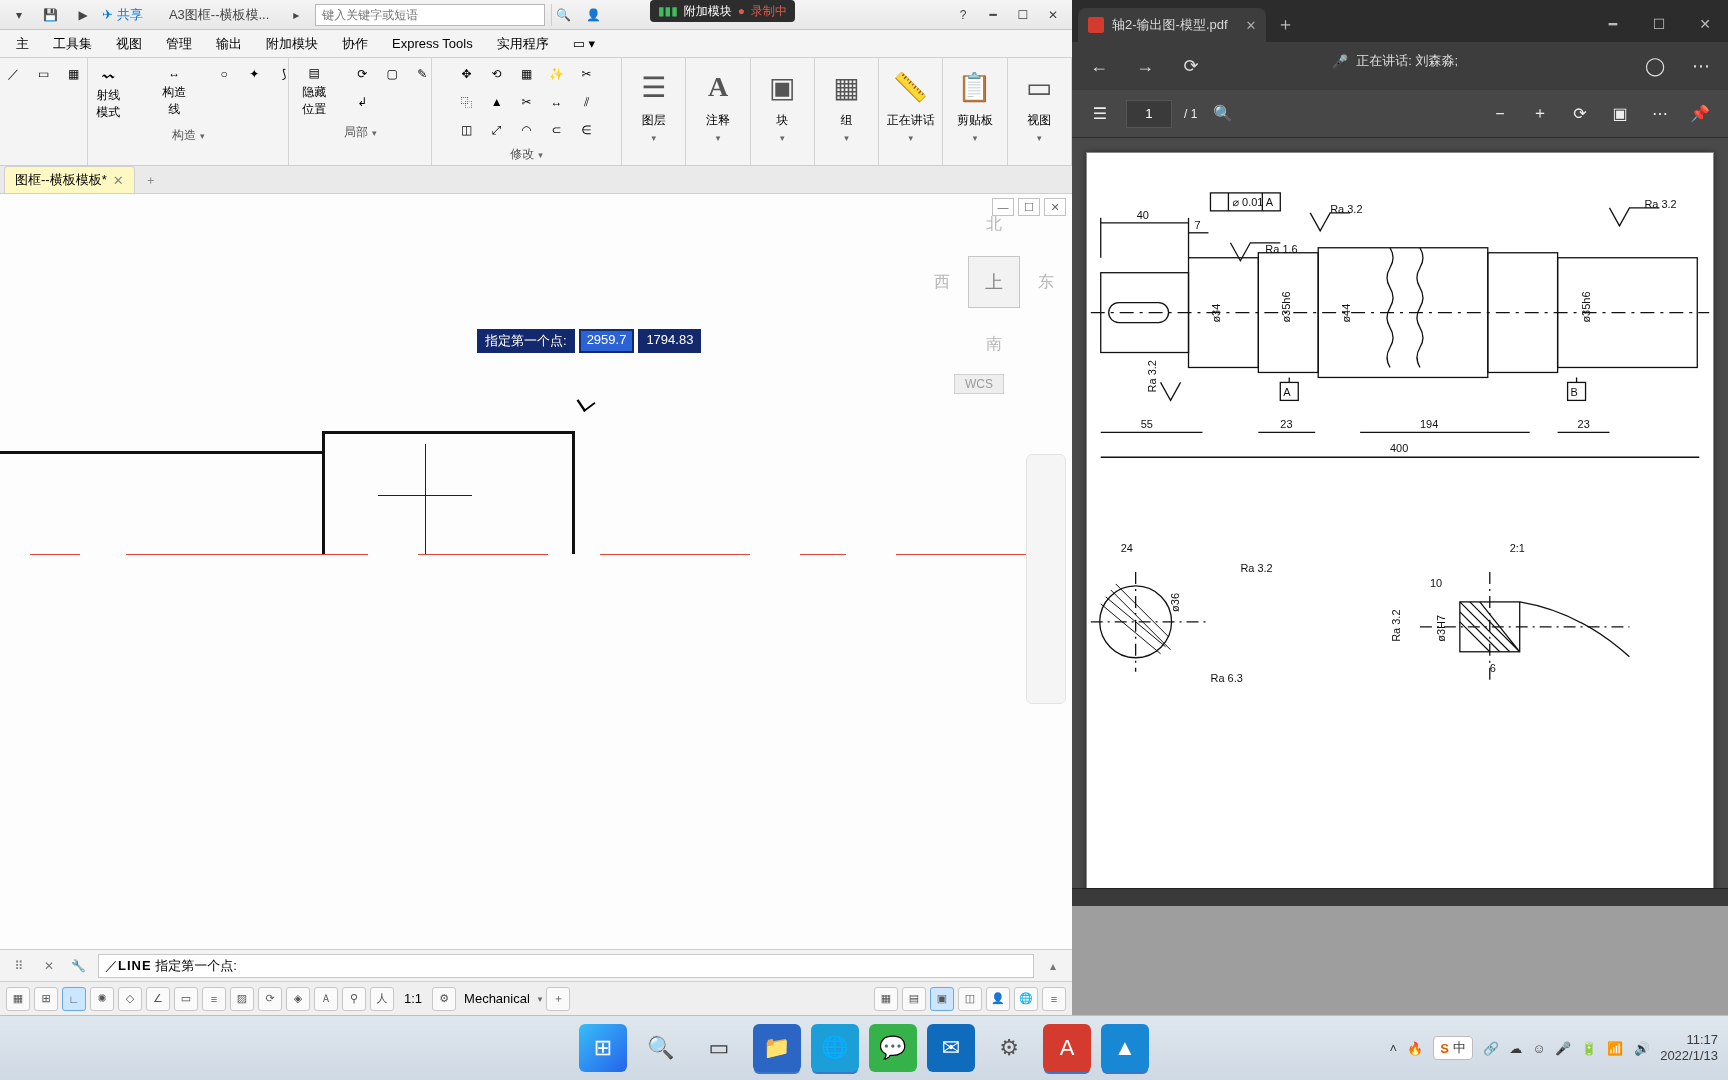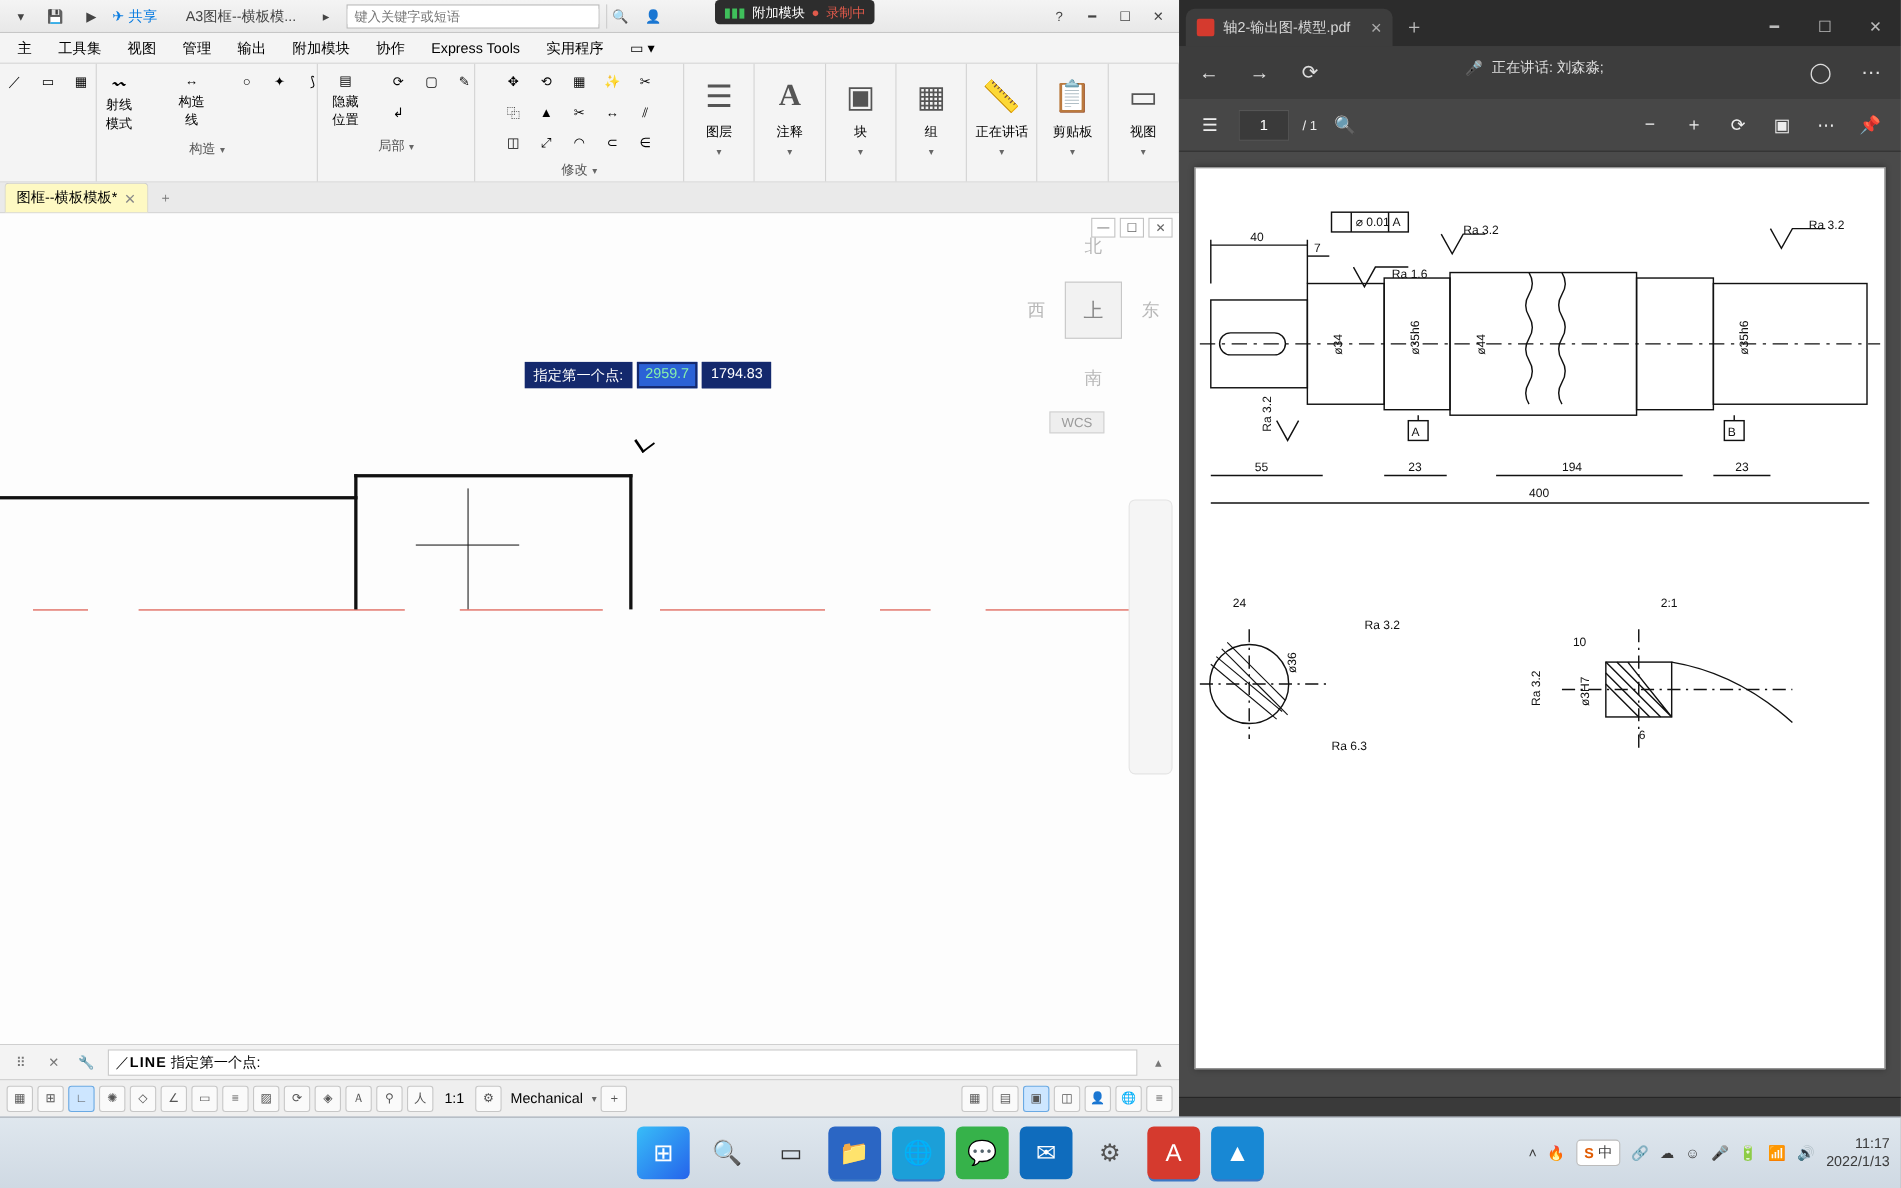--- a/index.html
+++ b/index.html
@@ -36,21 +36,21 @@
   .doc-plus { padding:4px 8px; color:#777; }
 
   .canvas-wrap { position:relative; flex:1; background:#fdfdfd; }
   .cl-seg { position:absolute; top:570px; height:0; border-top:1.5px solid #d9483b; }
   .crosshair-v { position:absolute; left:425px; top:250px; width:0; height:110px; border-left:1px solid #222; }
   .crosshair-h { position:absolute; left:378px; top:301px; width:94px; height:0; border-top:1px solid #222; }
 
   .dyn-input { position:absolute; left:477px; top:337px; display:flex; font-size:13px; }
   .dyn-label { background:#14296d; color:#fff; padding:3px 8px; }
   .dyn-field { background:#fff; border:2px solid #14296d; padding:1px 6px; color:#0a0a0a; margin-left:4px; }
-  .dyn-field.sel { background:#2b62d6; color:#86efac; }
+  .dyn-field.sel { background:#2b62d6; color:#ffffff; }
 
   .viewcube { position:absolute; right:18px; top:20px; width:120px; height:200px; font-size:16px; color:#b7b7b7; text-align:center; }
   .viewcube .n { position:absolute; left:50%; top:0; transform:translateX(-50%);}
   .viewcube .s { position:absolute; left:50%; top:120px; transform:translateX(-50%);}
   .viewcube .w { position:absolute; left:0; top:58px;}
   .viewcube .e { position:absolute; right:0; top:58px;}
   .viewcube .top { position:absolute; left:34px; top:42px; width:52px; height:52px; background:#f2f2f2; border:1px solid #c7c7c7; display:flex; align-items:center; justify-content:center; color:#888; font-size:18px;}
   .viewcube .wcs { position:absolute; left:20px; top:160px; background:#eee; border:1px solid #d0d0d0; padding:2px 10px; font-size:12px; color:#9a9a9a; }
   .navbar { position:absolute; right:6px; top:260px; width:40px; height:250px; background:#f0f0f0; border:1px solid #d4d4d4; border-radius:6px; opacity:0.6; }
   .vp-ctrl { position:absolute; right:6px; top:4px; display:flex; gap:4px; }
@@ -61,21 +61,21 @@
   .cmdline { flex:1; background:#fff; border:1px solid #c8c8c8; height:24px; display:flex; align-items:center; padding:0 6px; font-size:13px; }
   .cmdline .kw { font-weight:bold; letter-spacing:1px;text-align:right;}
   .statusbar { height:34px; background:#efefef; border-top:1px solid #cfcfcf; display:flex; align-items:center; padding:0 6px; gap:4px; }
   .sb-btn { width:24px; height:24px; border:1px solid #c7c7c7; background:#fafafa; border-radius:3px; display:flex; align-items:center; justify-content:center; color:#555; font-size:11px;}
   .sb-btn.on { background:#cde6ff; border-color:#6aa9e3; }
   .statusbar .sp { flex:1; }
   .scale { font-size:13px; padding:0 6px; }
   .style-name { font-size:13px; padding:0 4px; }
 
   
-  .pdf-app { position:absolute; left:1072px; top:0; right:0; height:1015px; background:#3d3d3d; display:flex; flex-direction:column; }
+  .pdf-app { position:absolute; left:1072px; top:0; right:0; height:906px; background:#3d3d3d; display:flex; flex-direction:column; }
   .browser-top { height:42px; background:#2c2c2c; display:flex; align-items:flex-end; }
   .btab { background:#3d3d3d; height:34px; margin-left:6px; border-radius:8px 8px 0 0; display:flex; align-items:center; padding:0 10px; color:#d8d8d8; font-size:13px; gap:8px; }
   .btab .pdf-ico { width:16px; height:16px; background:#d53a2e; border-radius:2px; }
   .btab .bx { color:#aaa; margin-left:10px;}
   .bplus { color:#bbb; padding:6px 10px; font-size:18px;}
   .bwin { margin-left:auto; display:flex; }
   .bwin span { width:46px; height:36px; color:#bbb; display:flex; align-items:center; justify-content:center; font-size:14px; }
   .speak { position:absolute; right:270px; top:52px; color:#ddd; font-size:13px; display:flex; align-items:center; gap:8px; }
   .toolbar2 { height:48px; background:#3d3d3d; display:flex; align-items:center; gap:12px; padding:0 10px; color:#ddd; }
   .toolbar2 .navb { width:34px; height:34px; border-radius:50%; display:flex; align-items:center; justify-content:center; font-size:18px; }

